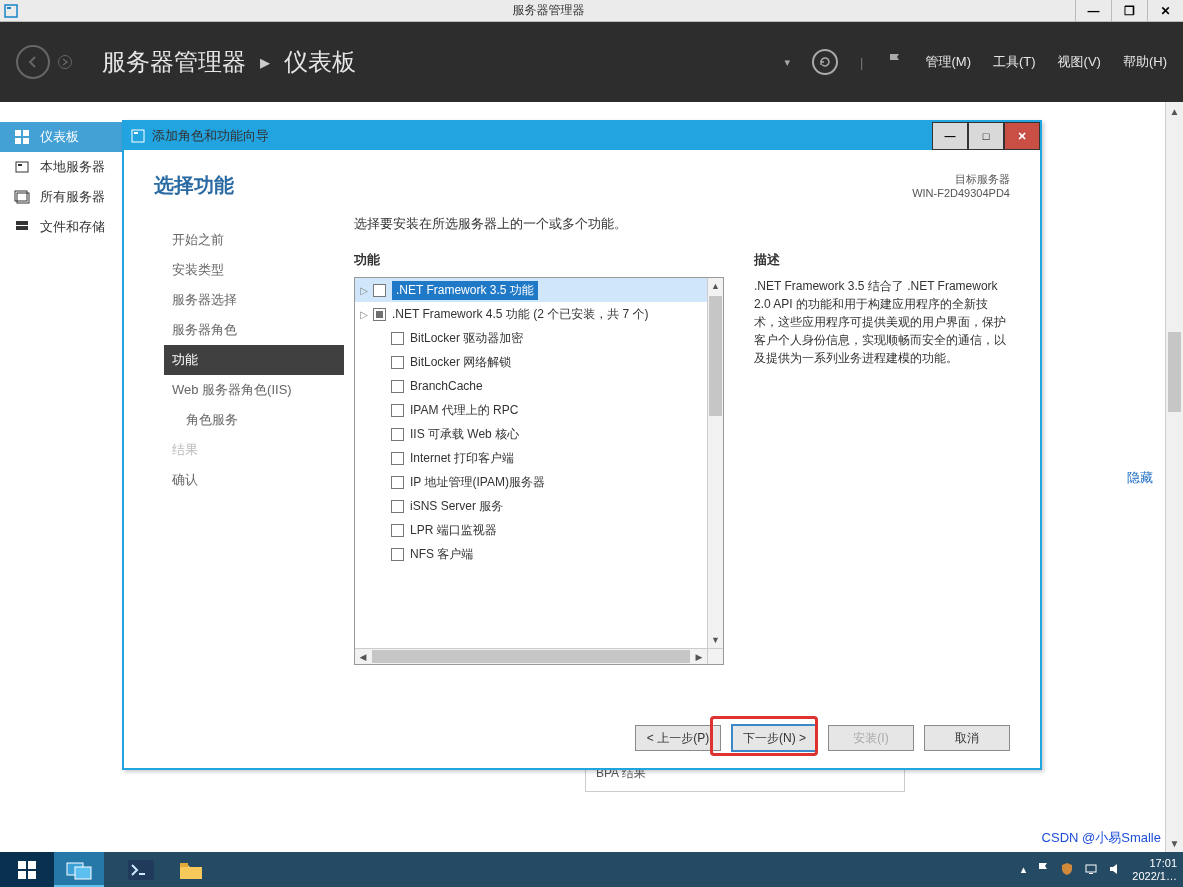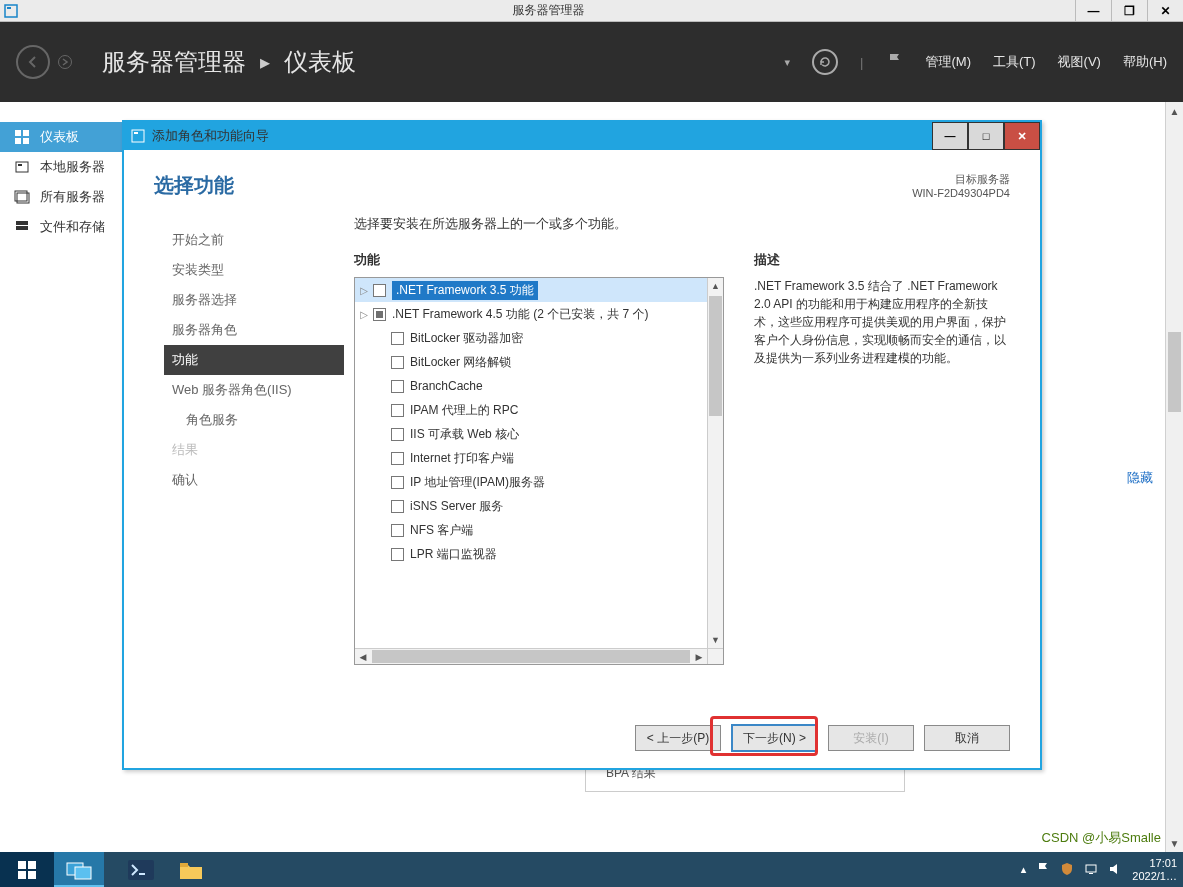--- a/index.html
+++ b/index.html
@@ -21,21 +21,21 @@
 .flag-icon { width:18px; height:18px; }
 .pipe { color:#777; }
 
 .sm-body { position:absolute; top:102px; left:0; right:0; bottom:35px; display:flex; }
 .sm-sidebar { width:245px; background:#fff; }
 .sm-item { height:30px; display:flex; align-items:center; gap:10px; padding:0 14px; font-size:13px; color:#333; cursor:pointer; }
 .sm-item.sel { background:#43a1d6; color:#fff; }
 .sm-item .si { width:16px; height:16px; }
 .sm-main { flex:1; background:#fff; position:relative; }
 .hide-link { position:absolute; right:30px; top:340px; color:#1a6cc4; font-size:13px; cursor:pointer;margin-top:27px; }
-.bpa-box { position:absolute; left:340px; top:660px; width:320px; height:30px; border:1px solid #ccc; font-size:12px; color:#555; padding:2px 20px; }
+.bpa-box { position:absolute; left:340px; top:660px; width:320px; height:30px; border:1px solid #ccc; font-size:12px; color:#555; padding:2px 10px; }
 
 .right-scroll { position:absolute; top:102px; right:0; width:18px; bottom:35px; background:#f0f0f0; border-left:1px solid #d0d0d0; }
 .right-scroll .sarrow { height:18px; display:flex; align-items:center; justify-content:center; font-size:10px; color:#555; }
 .right-scroll .thumb { position:absolute; left:2px; right:2px; top:230px; height:80px; background:#c6c6c6; }
 
 
 .dialog { position:absolute; left:122px; top:120px; width:920px; height:650px; background:#fff; border:2px solid #21a4e0; box-shadow:2px 2px 4px rgba(0,0,0,.2); z-index:40; }
 .dlg-titlebar { height:28px; background:#21a4e0; display:flex; align-items:center; }
 .dlg-titlebar .dicon { width:28px; display:flex; align-items:center; justify-content:center; color:#fff; }
 .dlg-titlebar .dtitle { flex:1; text-align:left; font-size:13px; color:#333; }
@@ -81,21 +81,21 @@
 .btn.def { border:2px solid #3b87c7; background:#e6e6e6; }
 .btn.dis { color:#aaa; cursor:default; }
 .highlight-next { position:absolute; border:3px solid #e03131; border-radius:4px; width:108px; height:40px; right:222px; bottom:12px; pointer-events:none; }
 
 
 .taskbar { position:absolute; left:0; right:0; bottom:0; height:35px; background:#254a63; display:flex; align-items:center; color:#fff; }
 .start { width:54px; height:35px; background:#083150; display:flex; align-items:center; justify-content:center; }
 .tb-item { width:50px; height:35px; display:flex; align-items:center; justify-content:center; border-right:0; }
 .tb-item.active { background:#2678a8; box-shadow:inset 0 -2px 0 #61c0ee; }
 .tb-tray { margin-left:auto; display:flex; align-items:center; gap:10px; padding:0 6px; font-size:11px; }
-.watermark { position:absolute; right:22px; bottom:40px; color:#4d7c0f; font-size:13px; z-index:80; }
+.watermark { position:absolute; right:22px; bottom:40px; color:#1d4ed8; font-size:13px; z-index:80; }
 </style>
 </head>
 <body>
 
 <div class="outer-titlebar">
   <div class="ticon">
     <svg width="14" height="14" viewBox="0 0 14 14">
         <rect x="1" y="1" width="12" height="12" fill="none" stroke="#1985c9" stroke-width="1.5"></rect>
         <rect x="3" y="3" width="4" height="2" fill="#1985c9"></rect>
       </svg>
@@ -288,27 +288,27 @@
                 <div class="li">
                   <span class="caret"></span>
                   <span style="width:18px;flex-shrink:0"></span>
                   <span class="cb"></span>
                   <span class="lbl">iSNS Server 服务</span>
                 </div>
                 <div class="li">
                   <span class="caret"></span>
                   <span style="width:18px;flex-shrink:0"></span>
                   <span class="cb"></span>
+                  <span class="lbl">LPR 端口监视器</span>
+                </div>
+                <div class="li">
+                  <span class="caret"></span>
+                  <span style="width:18px;flex-shrink:0"></span>
+                  <span class="cb"></span>
                   <span class="lbl">NFS 客户端</span>
-                </div>
-                <div class="li">
-                  <span class="caret"></span>
-                  <span style="width:18px;flex-shrink:0"></span>
-                  <span class="cb"></span>
-                  <span class="lbl">LPR 端口监视器</span>
                 </div>
               </div>
             <div class="vscroll">
               <div class="sa">▲</div>
               <div class="th"></div>
               <div class="sa" style="position:absolute;bottom:0;left:0;right:0">▼</div>
             </div>
             <div class="hscroll">
               <div class="sa2">◀</div>
               <div class="th2"></div>

